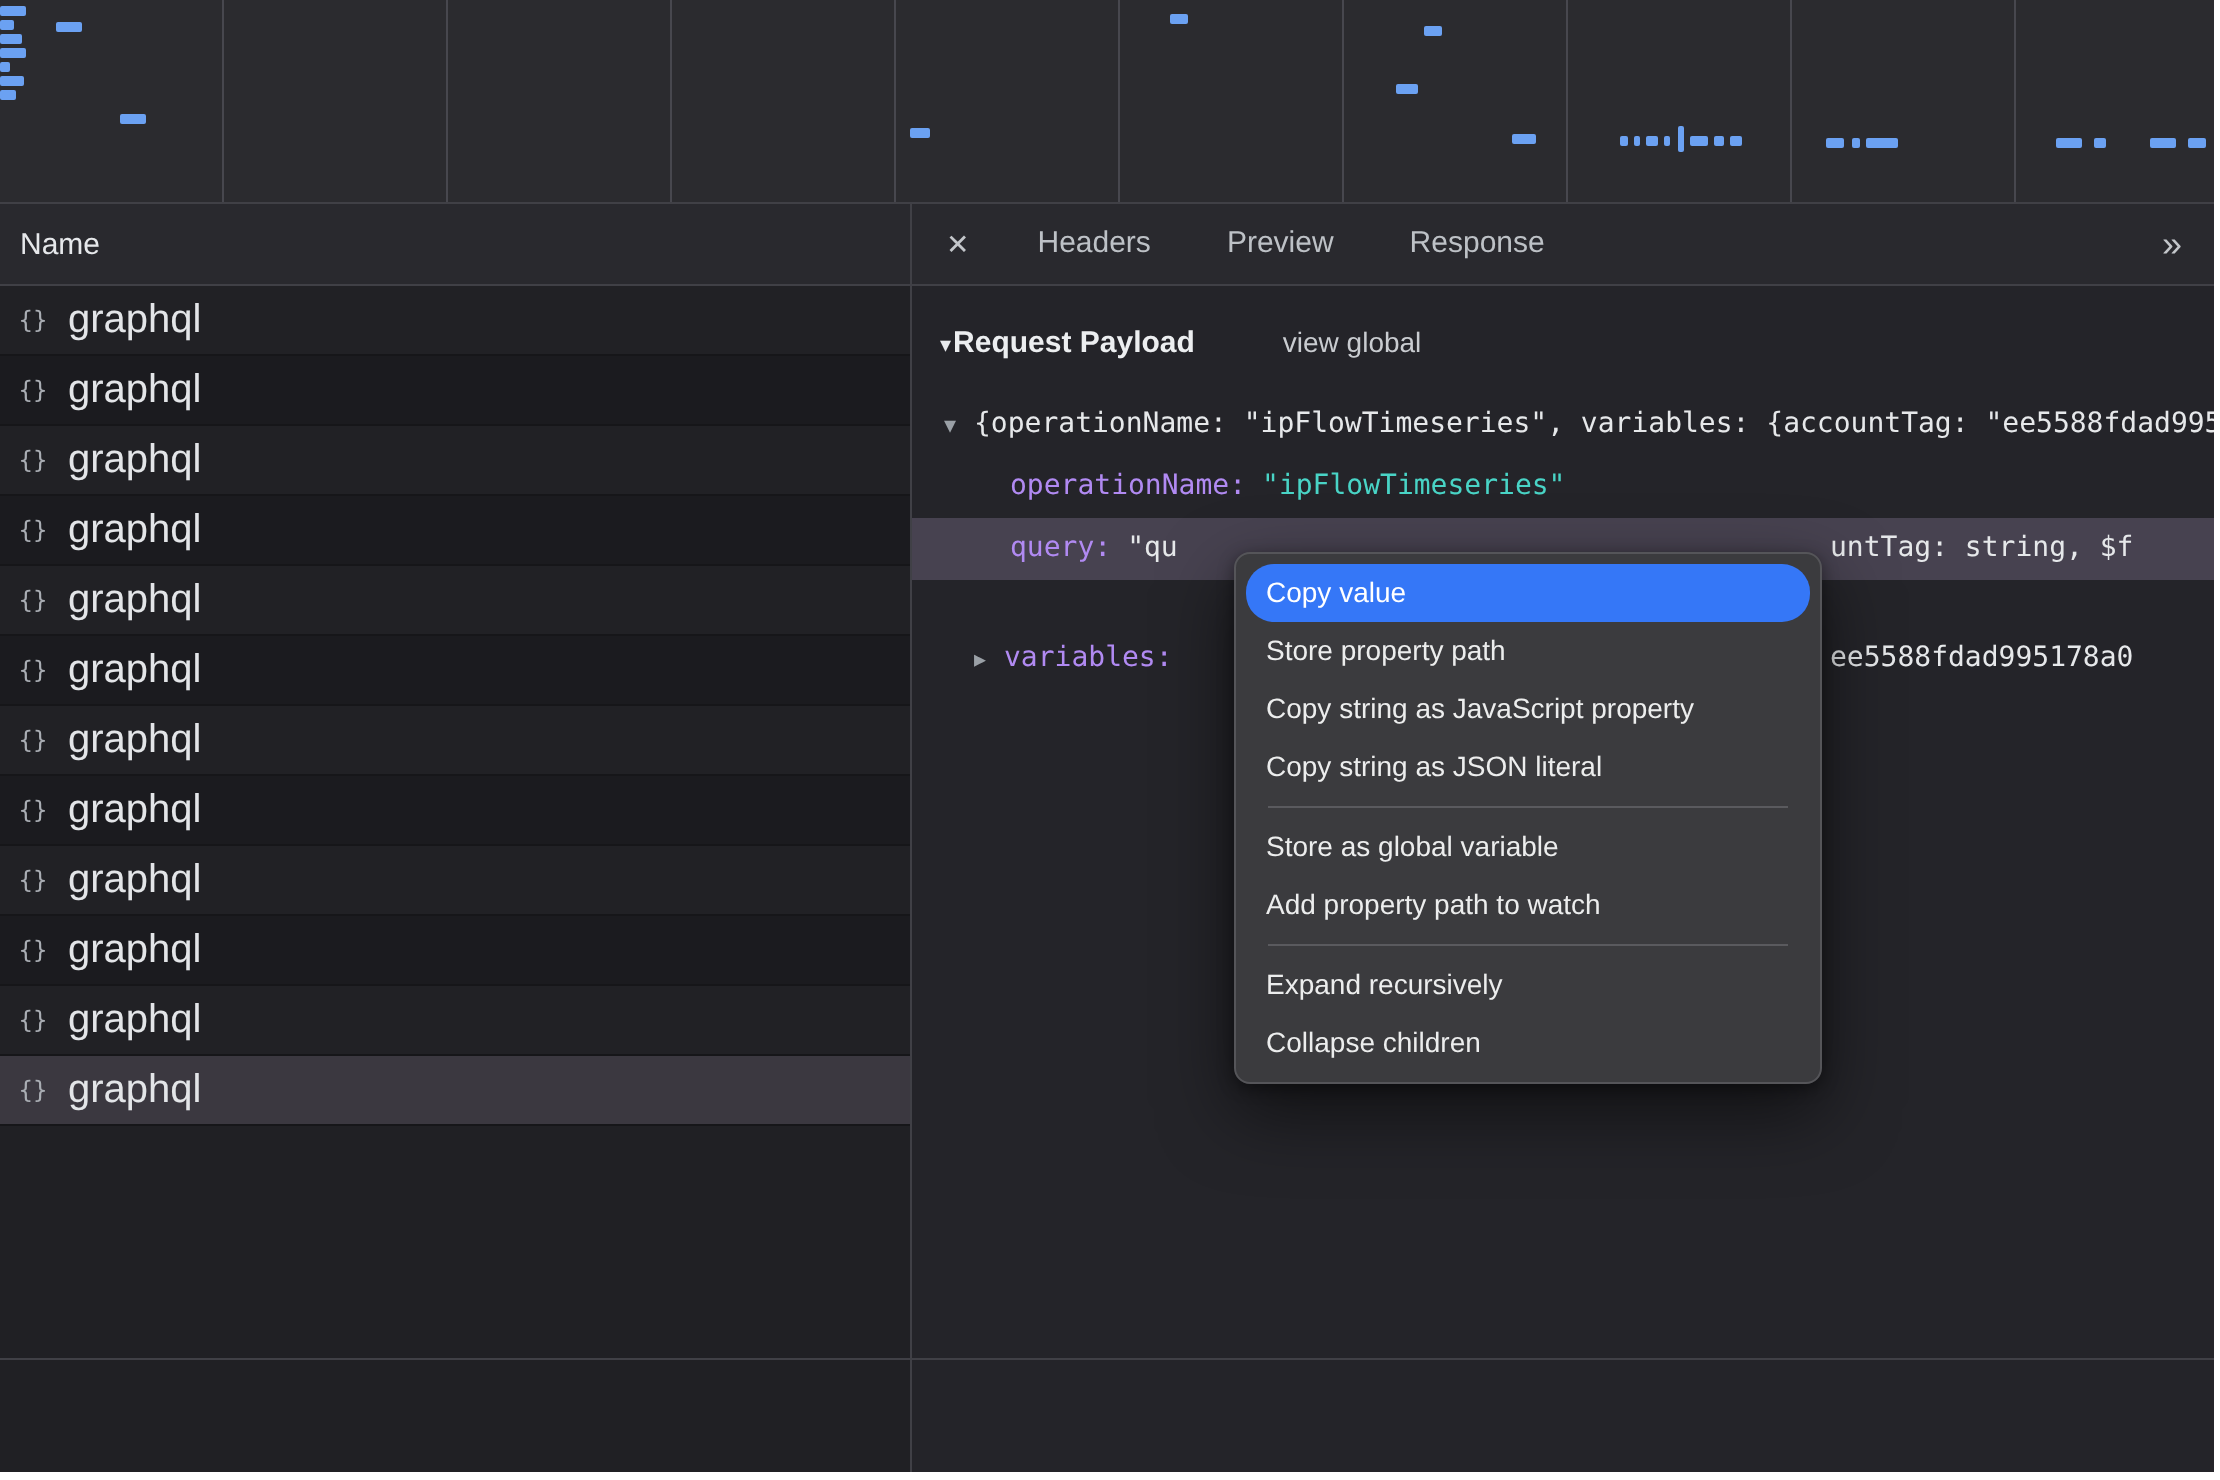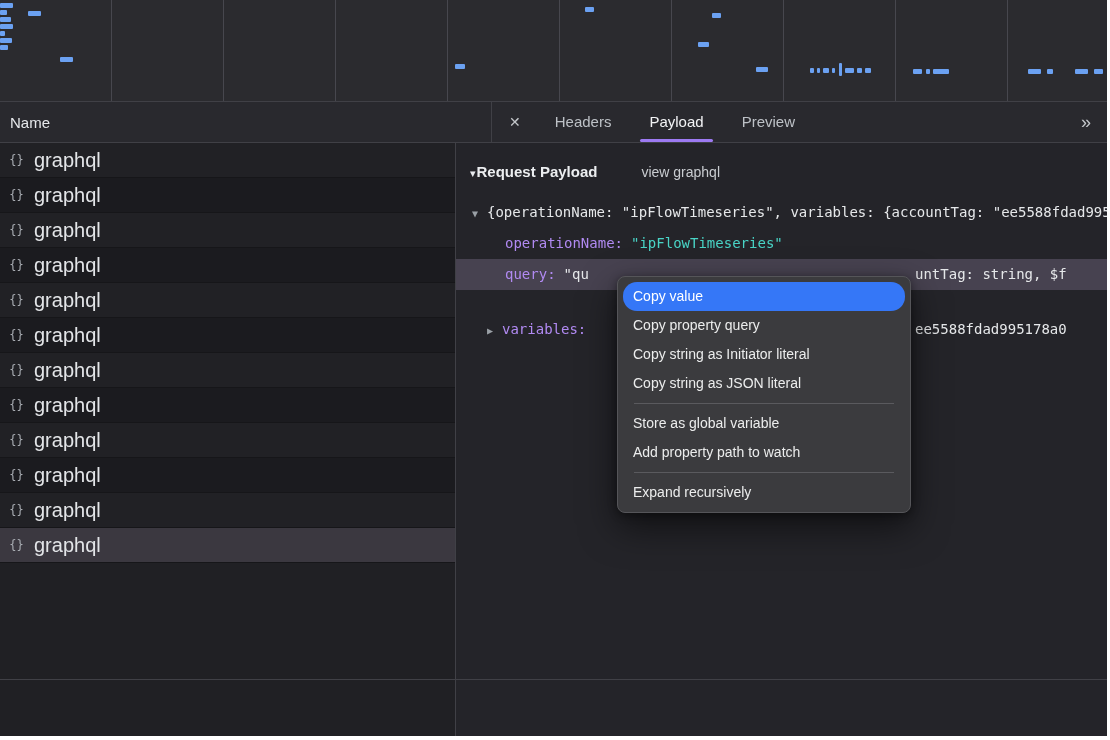--- a/index.html
+++ b/index.html
@@ -8,21 +8,21 @@
 
   
   .overview{
     position:relative;height:101px;background:#2b2b2f;border-bottom:1px solid #404046;
     background-image:repeating-linear-gradient(to right,transparent 0,transparent 111px,#47474e 111px,#47474e 112px);
   }
   .bar{position:absolute;height:5px;border-radius:1px;background:var(--bar,#6ba1f2);}
 
   
   .headerstrip{display:flex;height:40px;background:#29292e;border-bottom:1px solid #404046;}
-  .name-cell{width:492px;box-sizing:border-box;border-right:1px solid #404046;display:flex;align-items:center;padding-left:10px;font-size:15px;color:#e6e8eb;}
+  .name-cell{width:456px;box-sizing:border-box;border-right:1px solid #404046;display:flex;align-items:center;padding-left:10px;font-size:15px;color:#e6e8eb;}
   .tabs-cell{flex:1;display:flex;align-items:center;}
   .close{padding:0 15px 0 17px;font-size:14px;color:#c3c6ca;cursor:default;}
   #tabs{display:flex;height:40px;}
   .tab{padding:0 19px;height:40px;line-height:40px;font-size:15px;color:#bdc1c6;position:relative;cursor:default;}
   .tab.active{color:#f2f3f5;}
   .tab.active::after{content:"";position:absolute;left:10px;right:10px;bottom:0;height:3px;border-radius:3px;background:var(--accent,#9d7af2);}
   .more{margin-left:auto;padding:0 16px;font-size:18px;color:#c3c6ca;}
 
   
   .colwrap{position:relative;display:flex;height:594px;}
@@ -102,22 +102,22 @@
     </div>
 
   <div class="headerstrip">
     <div class="name-cell">
       <span>Name</span>
     </div>
     <div class="tabs-cell">
       <span class="close">✕</span>
       <div id="tabs">
           <div class="tab">Headers</div>
-          <div class="tab active">Payload</div>
           <div class="tab">Preview</div>
+          <div class="tab">Response</div>
         </div>
       <span class="more">»</span>
     </div>
   </div>
 
   <div class="colwrap">
     <div class="leftcol">
       <div id="rows">
           <div class="nrow">
             <span class="ricon">{}</span>
@@ -167,21 +167,21 @@
             <span class="ricon">{}</span>
             <span class="rlabel">graphql</span>
           </div>
         </div>
     </div>
 
     <div class="rightcol">
       <div class="ph-header">
         <span class="ph-toggle">▾</span>
         <span class="ph-title">Request Payload</span>
-        <span class="view-source">view graphql</span>
+        <span class="view-source">view global</span>
       </div>
 
       <div class="tree">
         <div class="trow t-root">
           <span class="twisty">▼</span><span class="val-plain">{operationName: "ipFlowTimeseries", variables: {accountTag: "ee5588fdad995178a0</span>
         </div>
 
         <div class="trow t-child">
           <span class="key">operationName:</span><span class="val-str">"ipFlowTimeseries"</span>
         </div>
@@ -196,23 +196,24 @@
           <span class="tailfrag val-plain">ee5588fdad995178a0</span>
         </div>
       </div>
     </div>
 
     <div class="hrule"></div>
   </div>
 
   <div class="cmenu" id="menu">
       <div class="mitem hl">Copy value</div>
-      <div class="mitem">Copy property query</div>
-      <div class="mitem">Copy string as Initiator literal</div>
+      <div class="mitem">Store property path</div>
+      <div class="mitem">Copy string as JavaScript property</div>
       <div class="mitem">Copy string as JSON literal</div>
       <div class="msep"></div>
       <div class="mitem">Store as global variable</div>
       <div class="mitem">Add property path to watch</div>
       <div class="msep"></div>
       <div class="mitem">Expand recursively</div>
+      <div class="mitem">Collapse children</div>
     </div>
 
 </div>
 
 </body></html>

